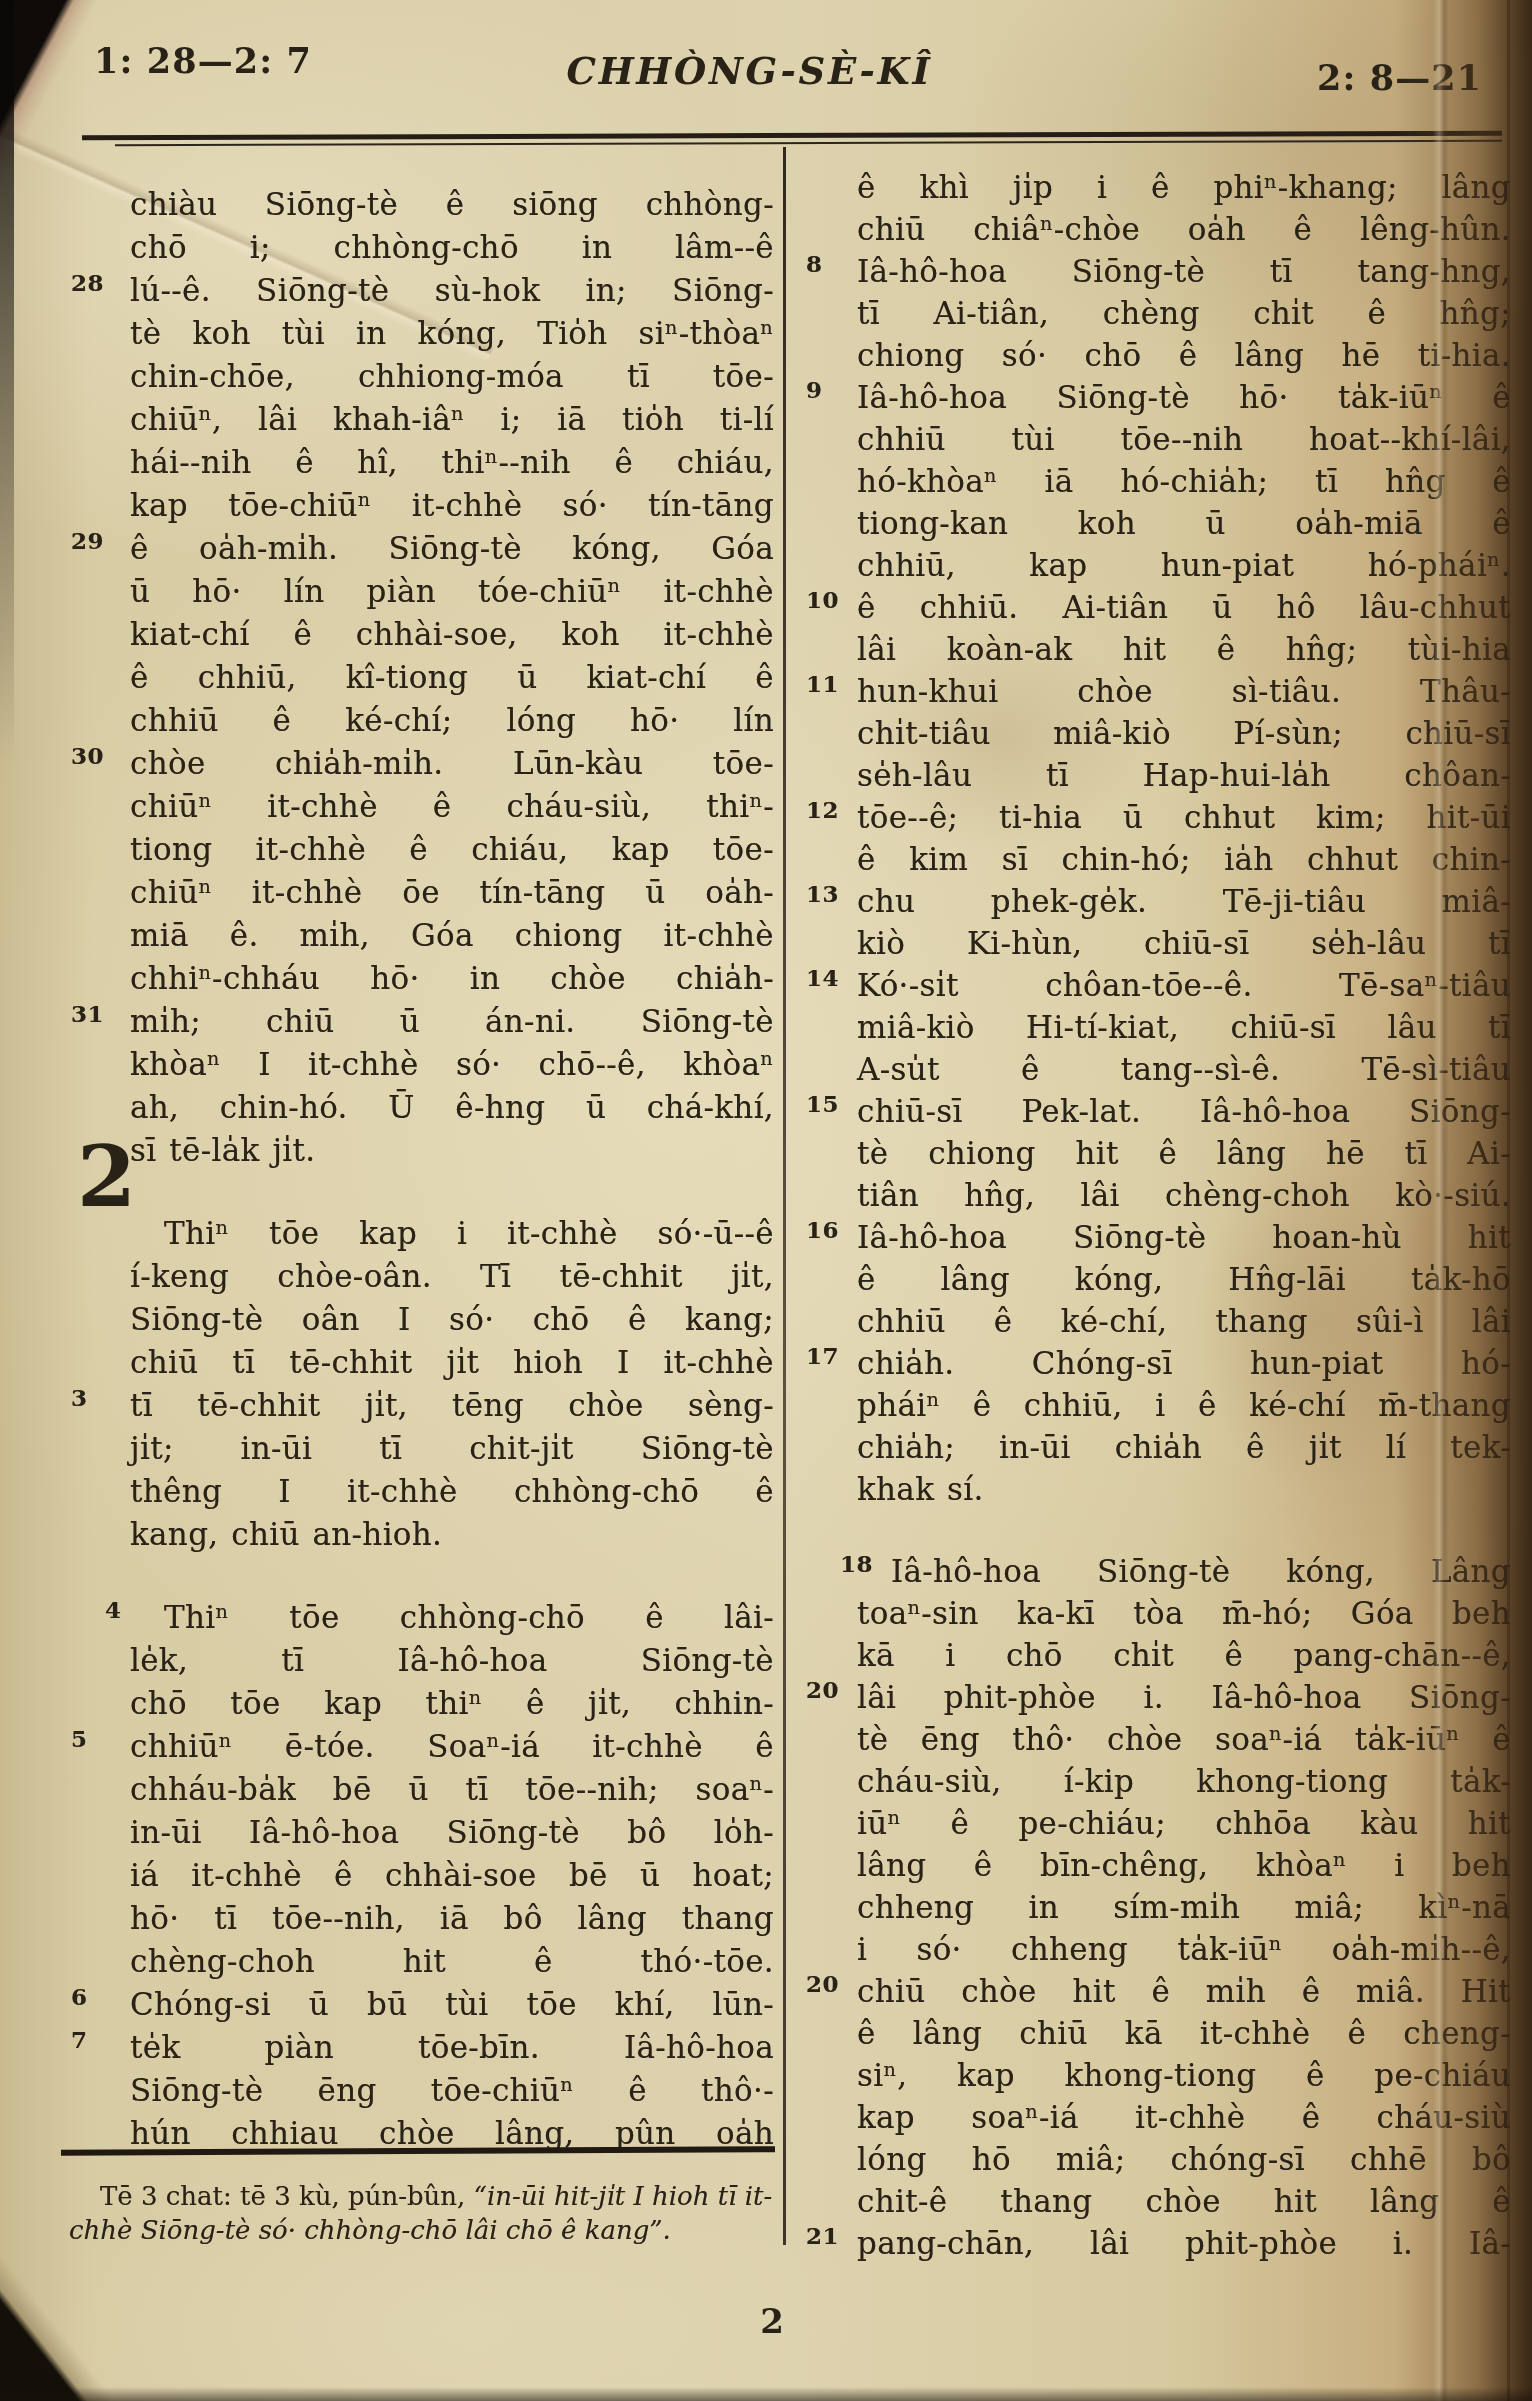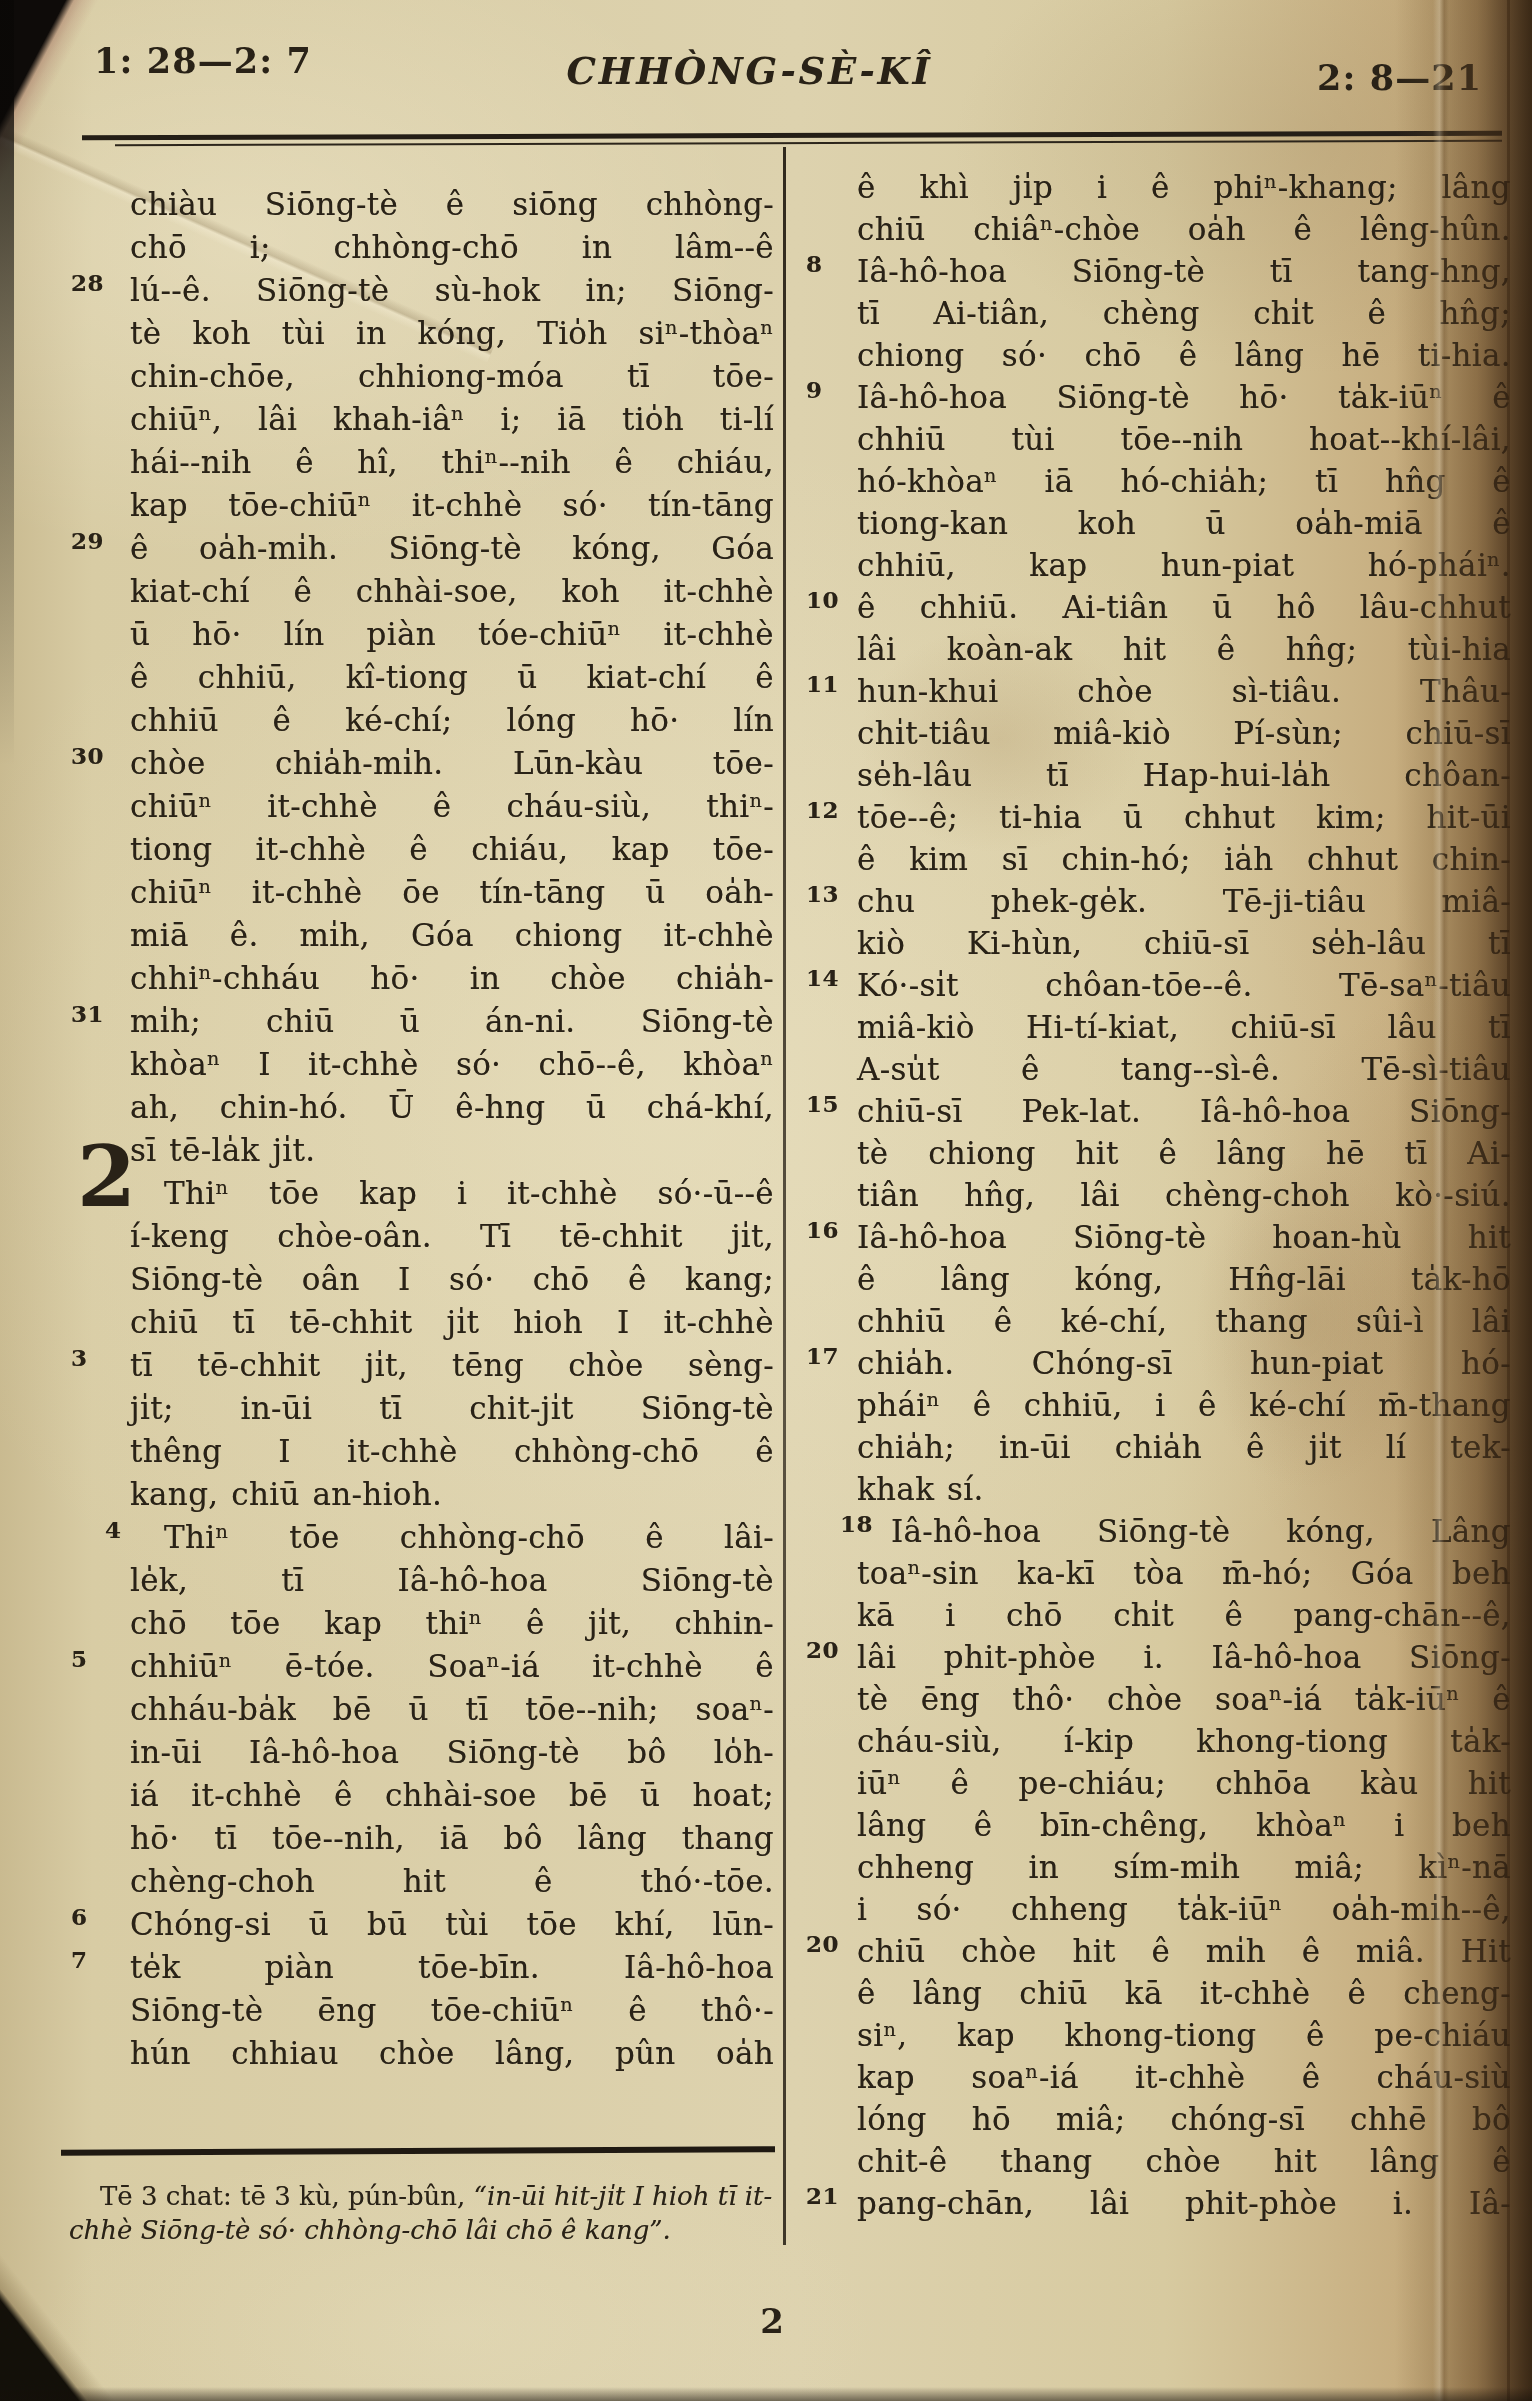--- a/index.html
+++ b/index.html
@@ -22,21 +22,21 @@
   .h-title{position:absolute;left:520px;top:49px;width:459px;text-align:center;font-size:37px;font-weight:700;letter-spacing:2.7px;font-style:italic;}
   .h-right{position:absolute;left:1317px;top:57px;font-size:35px;font-weight:700;letter-spacing:1.1px;}
   .rule-a{position:absolute;left:82px;top:133px;width:1420px;height:4.9px;background:#241e16;transform:rotate(-.18deg);}
   .rule-b{position:absolute;left:115px;top:142px;width:1387px;height:2.2px;background:#2c251b;transform:rotate(-.18deg);}
   
   .col{position:absolute;z-index:2;}
   .col-left{left:130px;top:183px;width:644px;font-size:31px;line-height:43px;}
   .col-right{left:857px;top:166px;width:654px;font-size:31px;line-height:42px;}
   .line{position:relative;text-align:justify;text-align-last:justify;word-spacing:2.7px;letter-spacing:0.3px;
         text-shadow:0 0 0.5px rgba(45,35,22,.45);}
-  .line.indent{text-indent:34px;}
+  .line.indent{text-indent:34px;margin-top:40px;}
   .line.end{text-align-last:left;}
   .vnum{position:absolute;left:-59px;top:2.2px;width:48px;font-size:23px;font-weight:700;line-height:1;
         text-align:left;letter-spacing:0.5px;}
   .col-right .vnum{left:-51px;}
   .chapter-num{position:absolute;left:77px;top:1126px;font-size:85px;font-weight:700;z-index:2;}
   .divider{position:absolute;left:783px;top:147px;width:2.7px;height:2098px;z-index:2;
            background:linear-gradient(180deg,rgba(34,27,17,.92) 0%,rgba(34,27,17,.7) 60%,rgba(34,27,17,.85) 100%);}
   
   .footnote-rule{position:absolute;left:61px;top:2148px;width:714px;height:5.5px;background:#1f1912;
                  transform:rotate(-.3deg);z-index:2;}
@@ -126,26 +126,26 @@
         <span class="vtext">kap tōe-chiūⁿ it-chhè só· tín-tāng</span>
       </div>
 
       <div class="line">
         <span class="vnum">29</span>
         <span class="vtext">ê oa̍h-mi̍h. Siōng-tè kóng, Góa</span>
       </div>
 
       <div class="line">
         <span class="vnum"></span>
+        <span class="vtext">ū hō· lín piàn tóe-chiūⁿ it-chhè</span>
+      </div>
+
+      <div class="line">
+        <span class="vnum"></span>
         <span class="vtext">kiat-chí ê chhài-soe, koh it-chhè</span>
-      </div>
-
-      <div class="line">
-        <span class="vnum"></span>
-        <span class="vtext">ū hō· lín piàn tóe-chiūⁿ it-chhè</span>
       </div>
 
       <div class="line">
         <span class="vnum"></span>
         <span class="vtext">ê chhiū, kî-tiong ū kiat-chí ê</span>
       </div>
 
       <div class="line">
         <span class="vnum"></span>
         <span class="vtext">chhiū ê ké-chí; lóng hō· lín</span>

